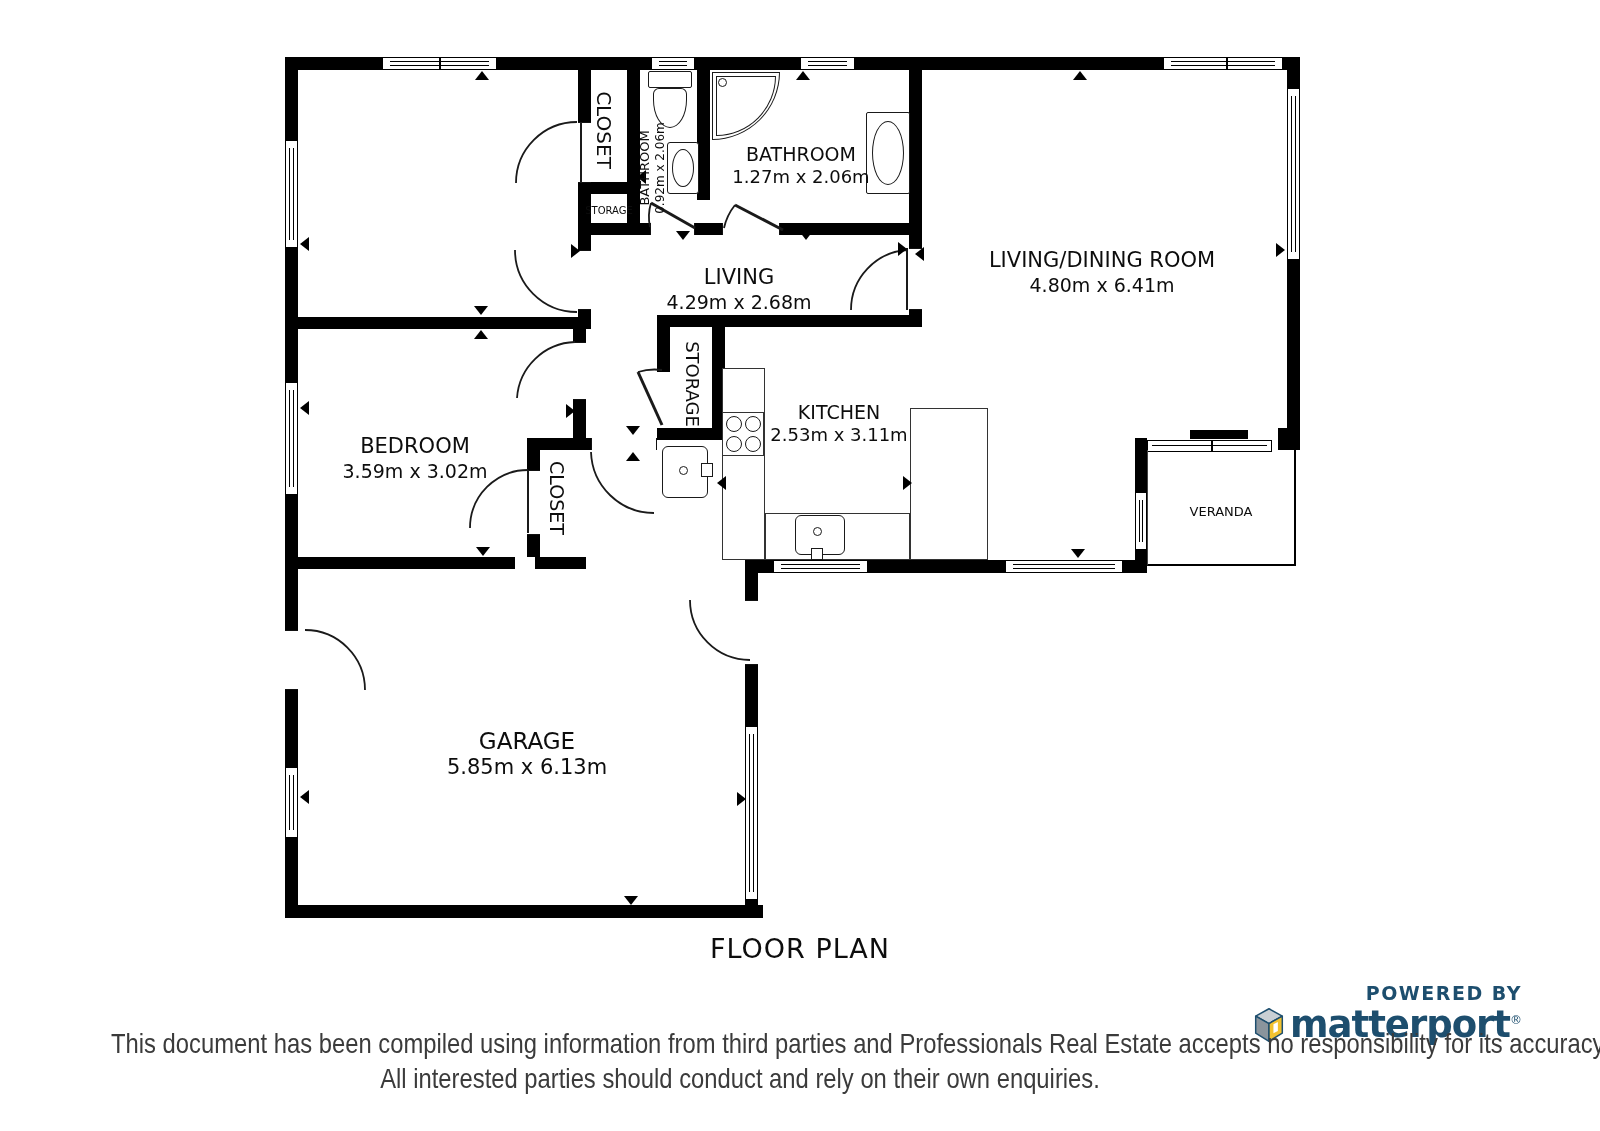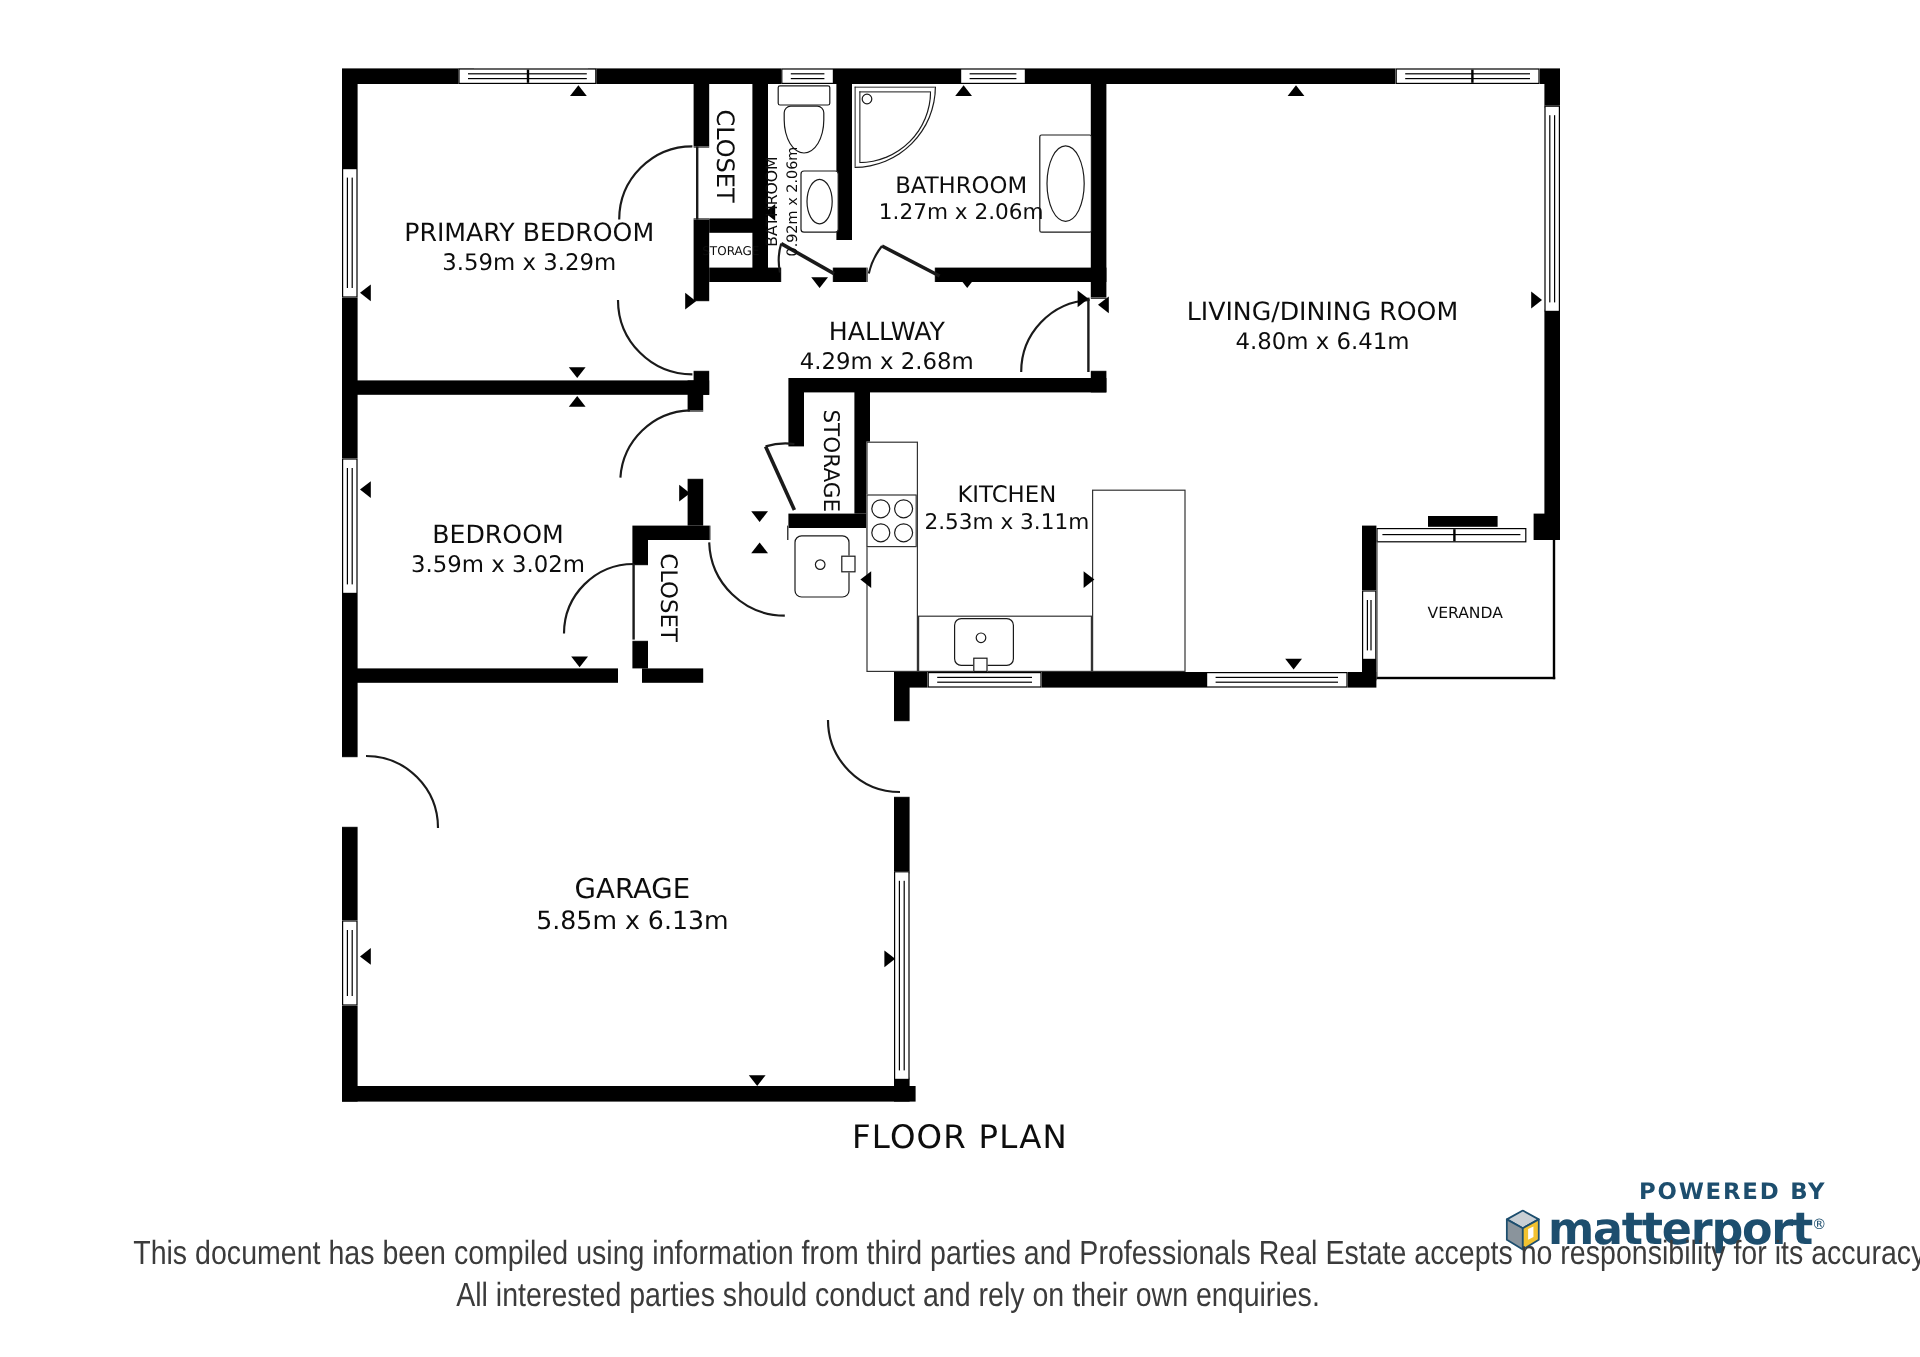--- a/index.html
+++ b/index.html
@@ -194,40 +194,36 @@
   <div class="tri tl" style="left:717px;top:476px"></div>
   <div class="tri tl" style="left:300px;top:790px"></div>
   <div class="tri tl" style="left:915px;top:247px"></div>
   <div class="tri tr" style="left:571px;top:244px"></div>
   <div class="tri tr" style="left:566px;top:404px"></div>
   <div class="tri tr" style="left:898px;top:242px"></div>
   <div class="tri tr" style="left:903px;top:476px"></div>
   <div class="tri tr" style="left:737px;top:792px"></div>
   <div class="tri tr" style="left:1276px;top:243px"></div>
 
-  <div class="rlabel ctr" style="left:441px;top:206px">
-    <div class="rname">PRIMARY BEDROOM</div>
-    <div class="rdims">3.59m x 3.29m</div>
-  </div>
   <div class="rlabel rot90 rname" style="left:604px;top:130px;font-size:20px">CLOSET</div>
   <div class="rlabel ctr" style="left:609px;top:211px;font-size:10px">STORAGE</div>
   <div class="rlabel rotm90" style="left:652px;top:168px">
     <div style="font-size:13px">BATHROOM</div>
     <div style="font-size:12px">0.92m x 2.06m</div>
   </div>
   <div class="rlabel ctr" style="left:801px;top:166px">
     <div style="font-size:19px">BATHROOM</div>
     <div style="font-size:18px">1.27m x 2.06m</div>
   </div>
   <div class="rlabel ctr" style="left:1102px;top:272px">
     <div class="rname">LIVING/DINING ROOM</div>
     <div class="rdims">4.80m x 6.41m</div>
   </div>
   <div class="rlabel ctr" style="left:739px;top:289px">
-    <div class="rname">HALLWAY</div>
+    <div class="rname">LIVING</div>
     <div class="rdims">4.29m x 2.68m</div>
   </div>
   <div class="rlabel rot90" style="left:692px;top:384px;font-size:18px">STORAGE</div>
   <div class="rlabel ctr" style="left:839px;top:424px">
     <div style="font-size:19px">KITCHEN</div>
     <div style="font-size:18px">2.53m x 3.11m</div>
   </div>
   <div class="rlabel ctr" style="left:415px;top:458px">
     <div class="rname">BEDROOM</div>
     <div class="rdims">3.59m x 3.02m</div>

